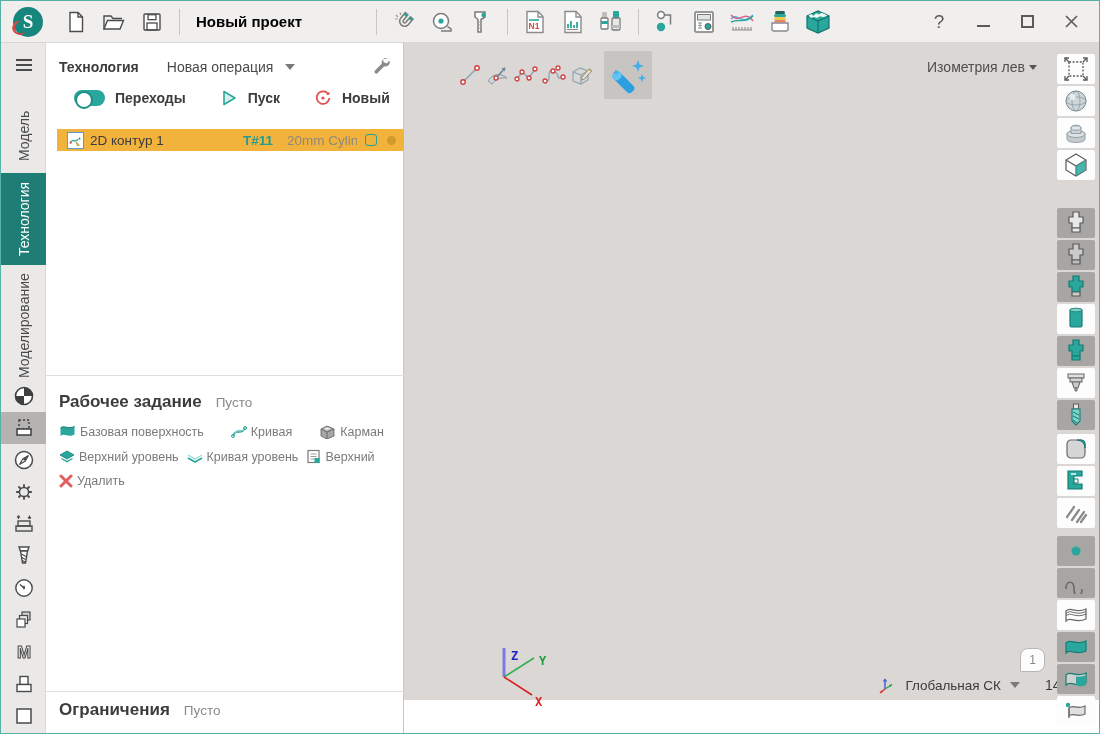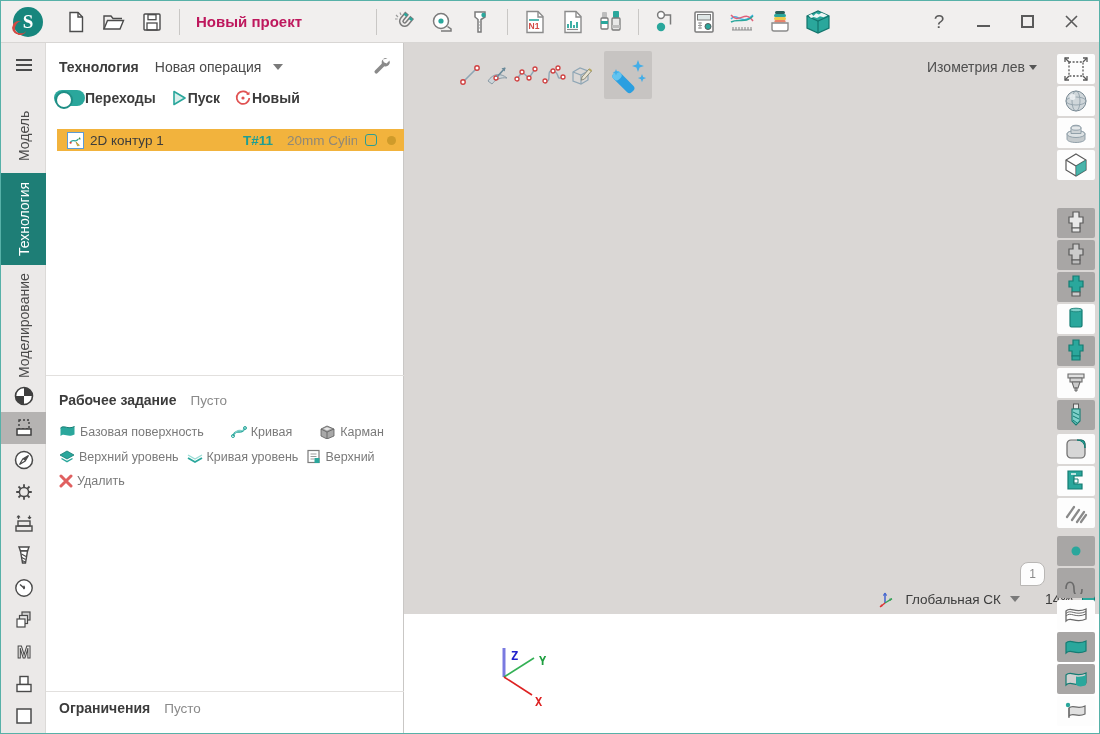--- a/index.html
+++ b/index.html
@@ -11,46 +11,46 @@
   
   .topbar{position:absolute;left:0;top:0;width:100%;height:42px;background:#f1efee;
     border-bottom:1px solid #d8d6d4;display:flex;align-items:center;}
   .logo{width:30px;height:30px;border-radius:50%;background:#17867d;margin:0 14px 0 12px;
     position:relative;display:flex;align-items:center;justify-content:center;flex:0 0 auto;}
   .logo span{color:#fff;font-weight:bold;font-size:19px;font-family:"Liberation Serif",serif;}
   .logo::after{content:"";position:absolute;left:-1px;bottom:2px;width:12px;height:12px;
     border-radius:50%;border-left:3px solid #d24a43;border-bottom:2px solid #d24a43;transform:rotate(20deg);}
   .hbtn{width:38px;height:34px;display:flex;align-items:center;justify-content:center;flex:0 0 auto;border-radius:3px;}
   .vsep{width:1px;height:26px;background:#c9c7c5;margin:0 8px;flex:0 0 auto;}
-  .apptitle{font-size:15px;font-weight:bold;color:#be185d;margin:0 66px 0 8px;white-space:nowrap;}
+  .apptitle{font-size:15px;font-weight:bold;color:#000000;margin:0 66px 0 8px;white-space:nowrap;}
   .winctl{margin-left:auto;display:flex;align-items:center;gap:12px;padding-right:12px;}
   .winbtn{width:32px;height:30px;display:flex;align-items:center;justify-content:center;color:#5a5a5a;}
   .help{font-size:19px;color:#5a5a5a;}
   .minglyph{width:13px;height:3px;border-bottom:2px solid #5a5a5a;margin-top:8px;}
   .maxglyph{width:13px;height:13px;border:2px solid #5a5a5a;}
 
   
   .rail{position:absolute;left:0;top:42px;width:45px;height:692px;background:#ebe9e8;border-right:1px solid #dcdad8;}
   .burger{position:absolute;left:0;top:8px;width:45px;height:28px;display:flex;align-items:center;justify-content:center;}
   .vtab{position:absolute;left:0;width:45px;display:flex;align-items:center;justify-content:center;
     writing-mode:vertical-rl;transform:rotate(180deg);font-size:14px;color:#4a4a4a;}
   .vtab.active{background:#1e7e76;color:#fff;}
   .railicons{position:absolute;left:0;top:337px;width:45px;display:flex;flex-direction:column;}
   .ricon{width:45px;height:32px;display:flex;align-items:center;justify-content:center;}
   .ricon.sel{background:#b5b3b2;}
 
   
   .panel{position:absolute;left:45px;top:42px;width:358px;height:692px;background:#fff;border-right:1px solid #c9c7c5;}
   .phead{position:absolute;left:13px;top:12px;display:flex;align-items:center;width:332px;}
   .ptitle{font-size:14px;font-weight:bold;color:#3c3c3c;}
-  .opsel{display:flex;align-items:center;margin-left:16px;gap:12px;}
+  .opsel{display:flex;align-items:center;margin-left:28px;gap:12px;}
   .opsel-label{font-size:14px;color:#4a4a4a;}
   .caret{width:0;height:0;border-left:5px solid transparent;border-right:5px solid transparent;border-top:6px solid #7a7a7a;}
   .wrench{margin-left:auto;}
-  .pctrl{position:absolute;left:8px;top:46px;display:flex;align-items:center;}
+  .pctrl{position:absolute;left:28px;top:46px;display:flex;align-items:center;gap:10px;}
   .toggle{width:31px;height:16px;border-radius:9px;background:#2aa79c;position:relative;}
   .toggle::after{content:"";position:absolute;left:1px;top:1px;width:14px;height:14px;border-radius:50%;
     background:#fff;border:2px solid #1f8e85;}
   .ctl-label{font-size:14px;font-weight:bold;color:#3c3c3c;}
   .ctl-gap{width:14px;}
 
   
   .tree{position:absolute;left:0;top:86px;width:358px;}
   .trow{height:22px;display:flex;align-items:center;font-size:13.5px;}
   .trow1{padding-left:14px;}
@@ -58,28 +58,28 @@
   .tlabel{margin-left:6px;color:#3c3c3c;}
   .ttool{color:#1f9e93;font-weight:bold;margin-left:auto;}
   .ttoolinfo{color:#8f8878;width:70px;overflow:hidden;white-space:nowrap;margin-left:14px;}
   .cbx{width:12px;height:12px;border:1.6px solid #2a9d94;border-radius:3px;background:transparent;flex:0 0 auto;}
   .trow1 .cbx{margin-left:auto;margin-right:38px;}
   .trow2 .cbx{margin-left:8px;}
   .opdot{width:9px;height:9px;border-radius:50%;background:#cf9b2a;margin:0 8px 0 10px;flex:0 0 auto;}
 
   .hdiv{position:absolute;left:0;width:358px;height:1px;background:#e2e0de;}
   .sect{position:absolute;left:13px;display:flex;align-items:baseline;gap:14px;}
-  .sect b{font-size:14px;color:#3c3c3c;}
+  .sect b{font-size:17px;color:#3c3c3c;}
   .sect span{font-size:13.5px;color:#8a8a8a;}
 
   .jobrow{position:absolute;left:13px;display:flex;align-items:center;gap:8px;}
   .jbtn{display:flex;align-items:center;gap:4px;font-size:12.5px;color:#7a7a7a;white-space:nowrap;}
 
   
-  .canvas{position:absolute;left:403px;top:42px;width:697px;height:571px;background:#dad7d5;}
+  .canvas{position:absolute;left:403px;top:42px;width:697px;height:657px;background:#dad7d5;}
   .ctoolbar{position:absolute;left:52px;top:8px;height:48px;display:flex;align-items:center;}
   .citem{width:28px;height:28px;display:flex;align-items:center;justify-content:center;}
   .wandbtn{width:48px;height:48px;margin-left:8px;background:#c7c4c2;border-radius:2px;
     display:flex;align-items:center;justify-content:center;}
   .viewsel{position:absolute;top:16px;right:64px;display:flex;align-items:center;gap:4px;font-size:14px;color:#4f4f4f;}
   .viewsel .caret{border-top-color:#555;border-left-width:4px;border-right-width:4px;border-top-width:5px;}
 
   .axes{position:absolute;left:85px;top:598px;}
   .badge{position:absolute;right:56px;bottom:28px;width:25px;height:24px;background:#fdfdfd;border:1px solid #b9b7b5;
     border-radius:8px 8px 8px 0;display:flex;align-items:center;justify-content:center;

